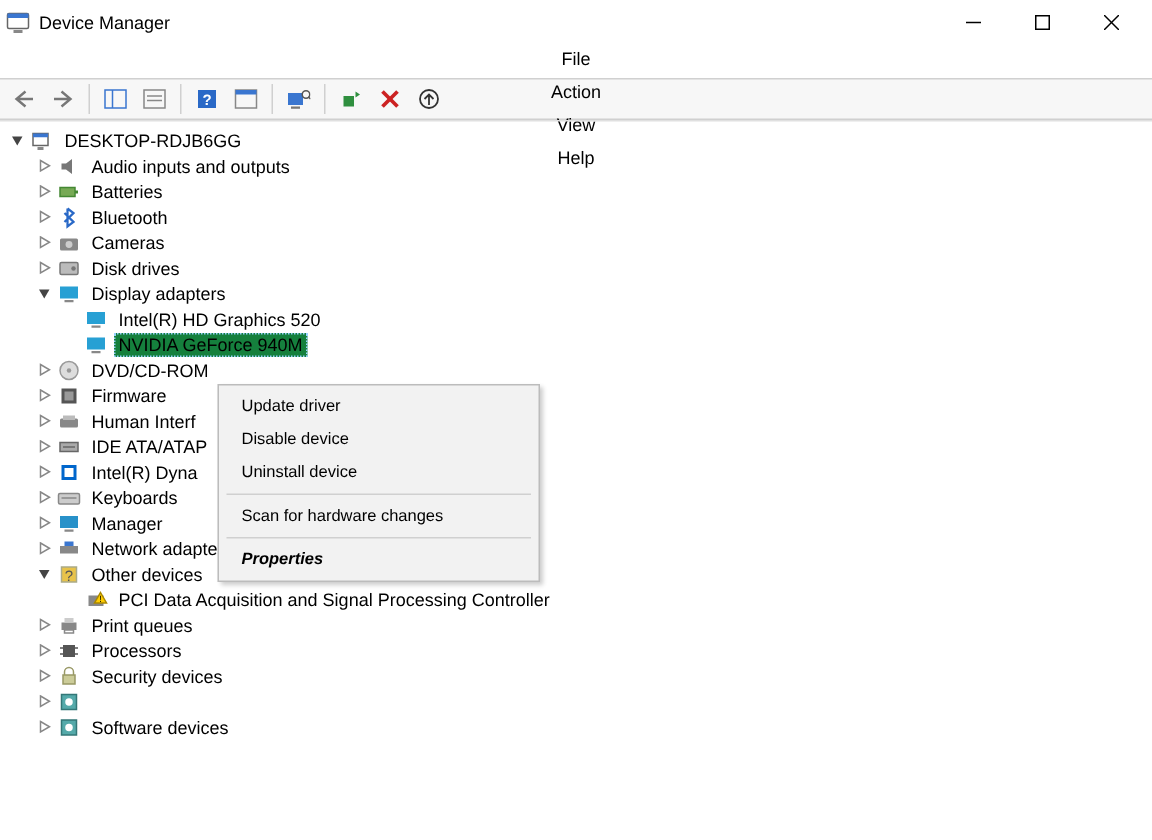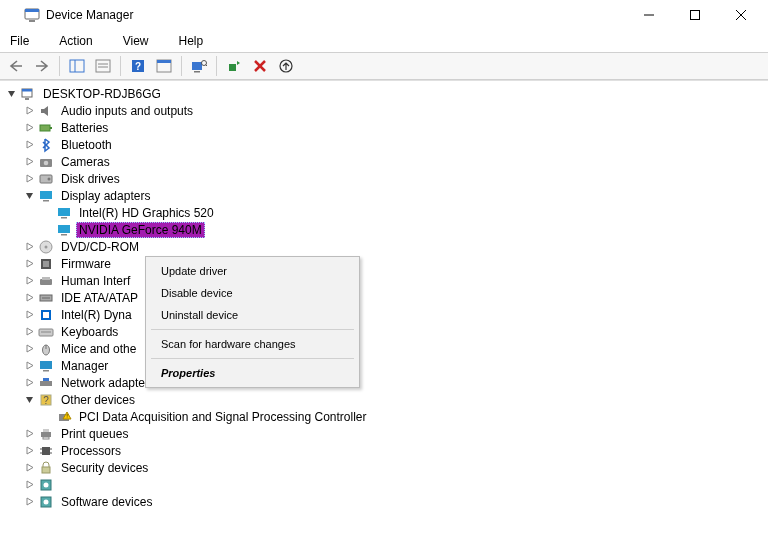--- a/index.html
+++ b/index.html
@@ -12,42 +12,42 @@
     height: 560px;
     overflow: hidden;
     position: relative;
   }
   .titlebar {
     height: 30px;
     display: flex;
     align-items: center;
     padding: 0 4px;
     border-bottom: 1px solid transparent;
-    margin-left: 20px;
   }
   .titlebar .appicon {
     width: 16px; height: 16px;
     margin-right: 6px;
     display: inline-flex; align-items: center; justify-content: center;
   }
   .titlebar .title { flex: 1; font-size: 12px; }
   .winbtns { display: flex; }
   .winbtn {
     width: 46px; height: 30px;
     display: flex; align-items: center; justify-content: center;
     font-family: "Segoe UI Symbol", sans-serif;
     font-size: 12px;
   }
 
   .menubar {
     height: 22px;
     display: flex;
     align-items: center;
     padding: 0 2px;
-    gap: 14px;
+    gap: 4px;
+    flex-direction: column;
   }
   .menuitem {
     padding: 2px 8px;
     font-size: 12px;
   }
 
   .toolbar {
     height: 28px;
     border-top: 1px solid #d0d0d0;
     border-bottom: 1px solid #d0d0d0;
@@ -96,21 +96,21 @@
   }
   .devicon {
     width: 16px; height: 16px; margin: 0 4px 0 2px;
     display: inline-flex; align-items: center; justify-content: center;
     flex-shrink: 0;
   }
   .label {
     padding: 1px 3px;
   }
   .selected .label {
-    background: #a21caf;
+    background: #15803d;
     border: 1px dotted #99d1ff;
     padding: 0px 2px;
   }
   .indent { display:inline-block; flex-shrink:0; }
   .w0 { width: 0px; }
   .w1 { width: 18px; }
   .w2 { width: 36px; }
 
   
   .ctxmenu {
@@ -471,35 +471,20 @@
       </div>
       <div class="node">
         <span class="indent w1"></span>
         <span class="twisty">
           <svg width="9" height="9">
             <path d="M2 1 L8 4.5 L2 8 Z" fill="none" stroke="#888"></path>
           </svg>
         </span>
         <span class="devicon">
           <svg width="16" height="16" viewBox="0 0 16 16">
-            <ellipse cx="8" cy="9" rx="3.5" ry="5" fill="#ccc" stroke="#777"></ellipse>
-            <line x1="8" y1="4" x2="8" y2="8" stroke="#777"></line>
-          </svg>
-        </span>
-        <span class="label">Mice and othe</span>
-      </div>
-      <div class="node">
-        <span class="indent w1"></span>
-        <span class="twisty">
-          <svg width="9" height="9">
-            <path d="M2 1 L8 4.5 L2 8 Z" fill="none" stroke="#888"></path>
-          </svg>
-        </span>
-        <span class="devicon">
-          <svg width="16" height="16" viewBox="0 0 16 16">
             <rect x="2" y="3" width="12" height="8" fill="#2891c9"></rect>
             <rect x="5" y="12" width="6" height="1.5" fill="#888"></rect>
           </svg>
         </span>
         <span class="label">Manager</span>
       </div>
       <div class="node">
         <span class="indent w1"></span>
         <span class="twisty">
           <svg width="9" height="9">

